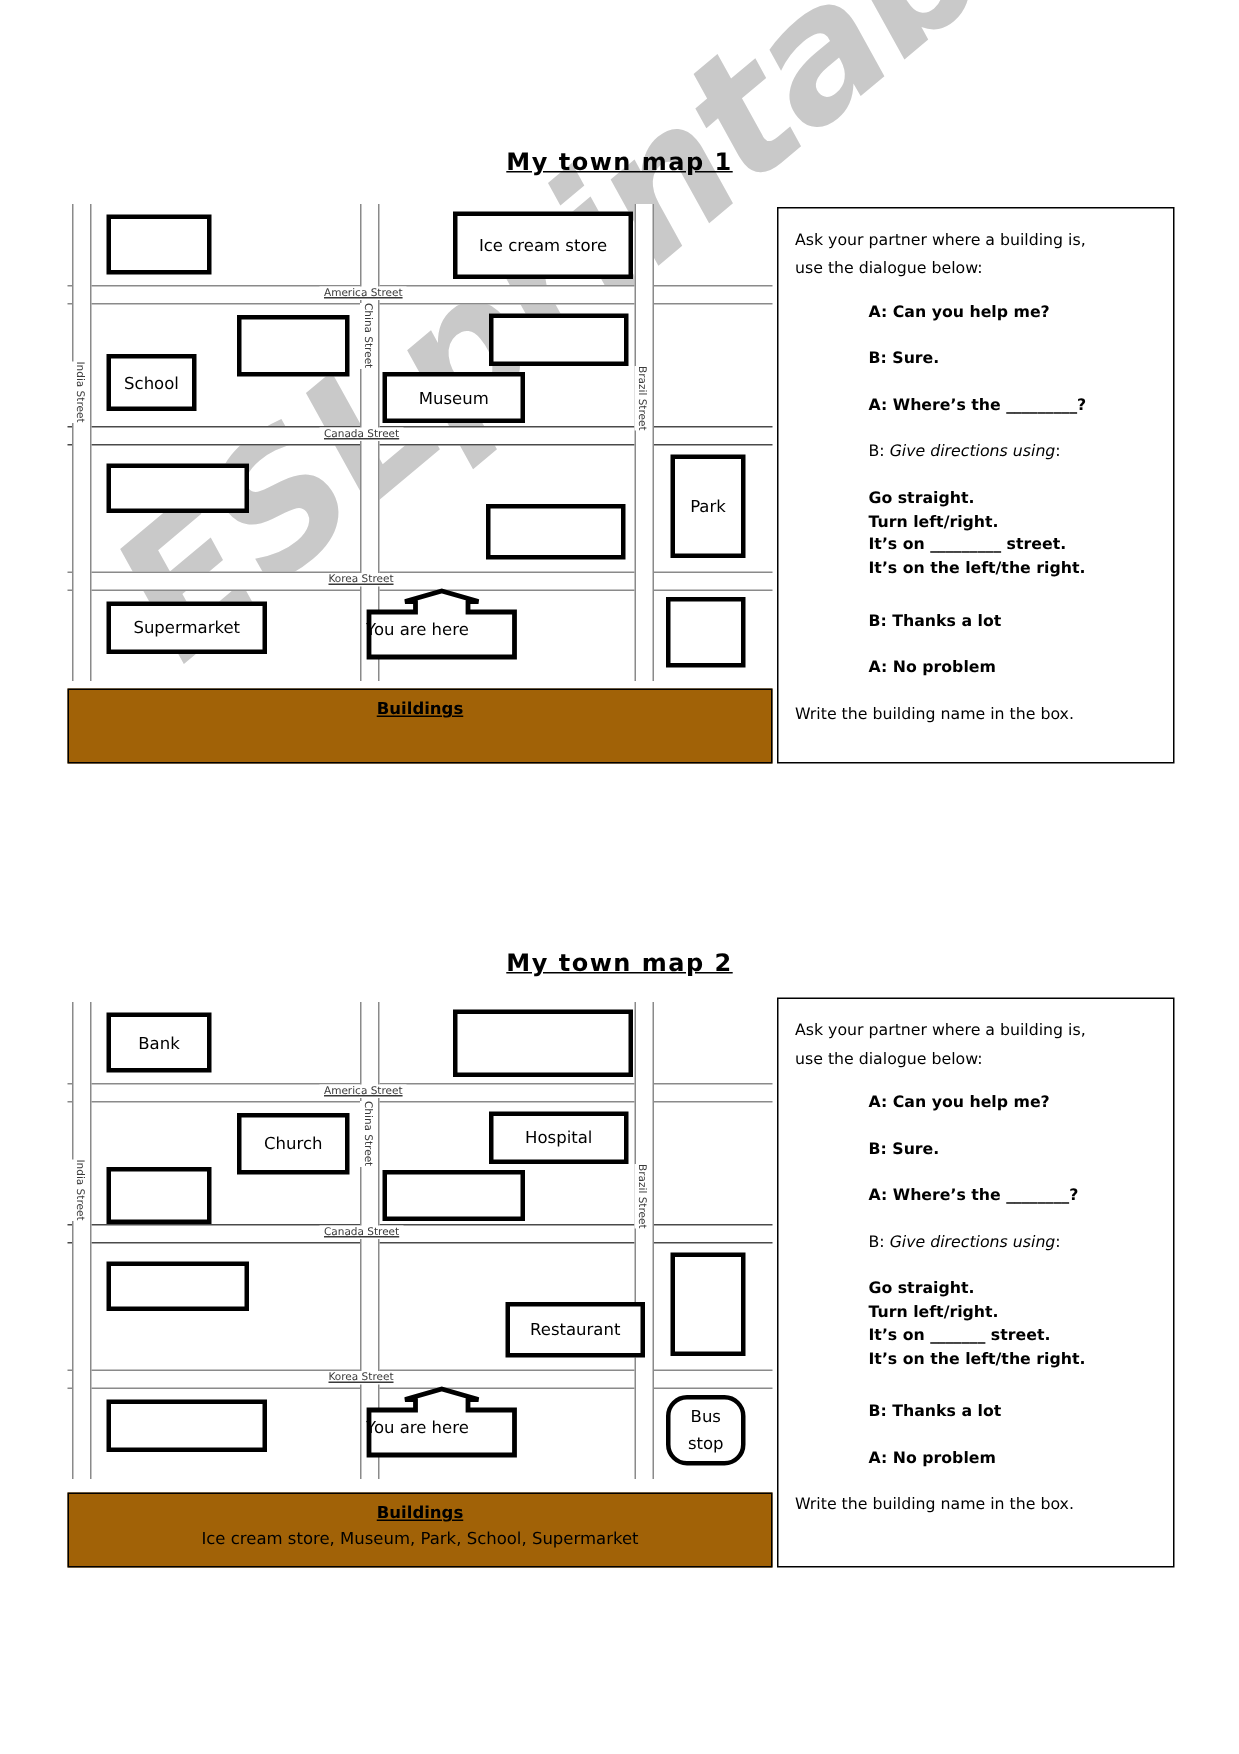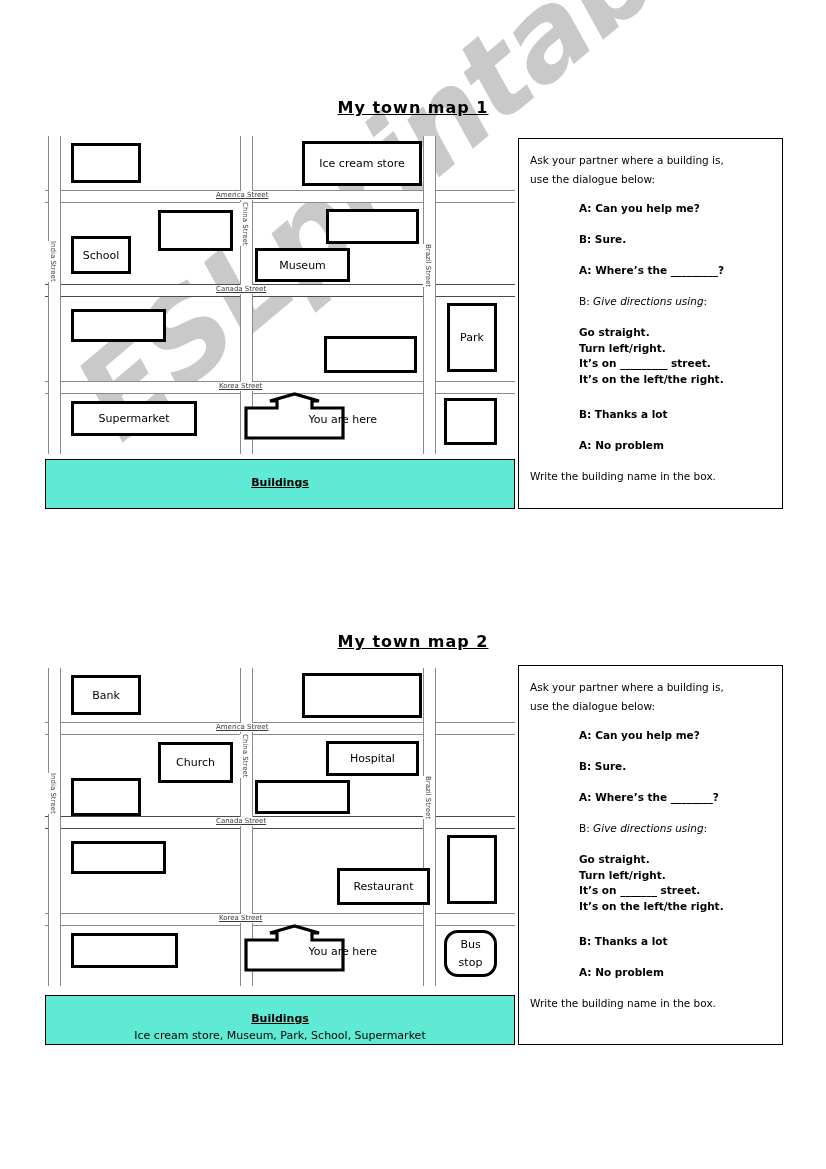--- a/index.html
+++ b/index.html
@@ -102,34 +102,33 @@
     z-index:4;
   }
   .bldg.two-line{flex-direction:column;line-height:18px;}
 
   
   .youarehere{position:absolute;z-index:7;}
   .youarehere svg{display:block;}
   .youarehere .yah-text{
     position:absolute;
     left:0;width:100%;
-    text-align:right;
+    text-align:left;
     font-size:11px;color:#000;
     font-family:"DejaVu Sans",sans-serif;
-    margin-left:32px;
   }
 
   
   .buildings-box{
     position:absolute;
     border:1px solid #000;
-    background:#5eead4;
+    background:#a16207;
     box-sizing:border-box;
     z-index:9;
-    padding-top:15px;
+    padding-top:5px;
   }
   .buildings-head{
     text-align:center;
     font-size:11px;font-weight:700;
     text-decoration:underline;
     color:#000;
     font-family:"DejaVu Sans",sans-serif;
     line-height:16px;
   }
   .buildings-list{
@@ -214,21 +213,21 @@
 
         <div class="bldg" style="left:26px;top:7px;width:70px;height:40px;"></div>
         <div class="bldg" style="left:257px;top:5px;width:120px;height:45px;">Ice cream store</div>
         <div class="bldg" style="left:113px;top:74px;width:75px;height:41px;"></div>
         <div class="bldg" style="left:281px;top:73px;width:93px;height:35px;"></div>
         <div class="bldg" style="left:26px;top:100px;width:60px;height:38px;">School</div>
         <div class="bldg" style="left:210px;top:112px;width:95px;height:34px;">Museum</div>
         <div class="bldg" style="left:26px;top:173px;width:95px;height:33px;"></div>
         <div class="bldg" style="left:279px;top:200px;width:93px;height:37px;"></div>
         <div class="bldg" style="left:402px;top:167px;width:50px;height:69px;">Park</div>
-        <div class="bldg" style="left:26px;top:265px;width:126px;height:35px;">Supermarket</div>
+        <div class="bldg" style="left:26px;top:265px;width:107px;height:35px;">Supermarket</div>
         <div class="bldg" style="left:399px;top:262px;width:53px;height:47px;"></div>
 
         <div class="youarehere" style="left:199px;top:256px;width:101px;height:48px;">
           <svg width="101" height="48" viewBox="0 0 101 48">
             <path d="M 2 16 L 33 16 L 33 9 L 26 9 L 50.5 2 L 75 9 L 68 9 L 68 16 L 99 16 L 99 46 L 2 46 Z" fill="#ffffff" stroke="#000000" stroke-width="3.2" stroke-linejoin="miter"></path>
           </svg>
           <div class="yah-text" style="top:21px;">You are here</div>
         </div>
       </div>
     </div>

